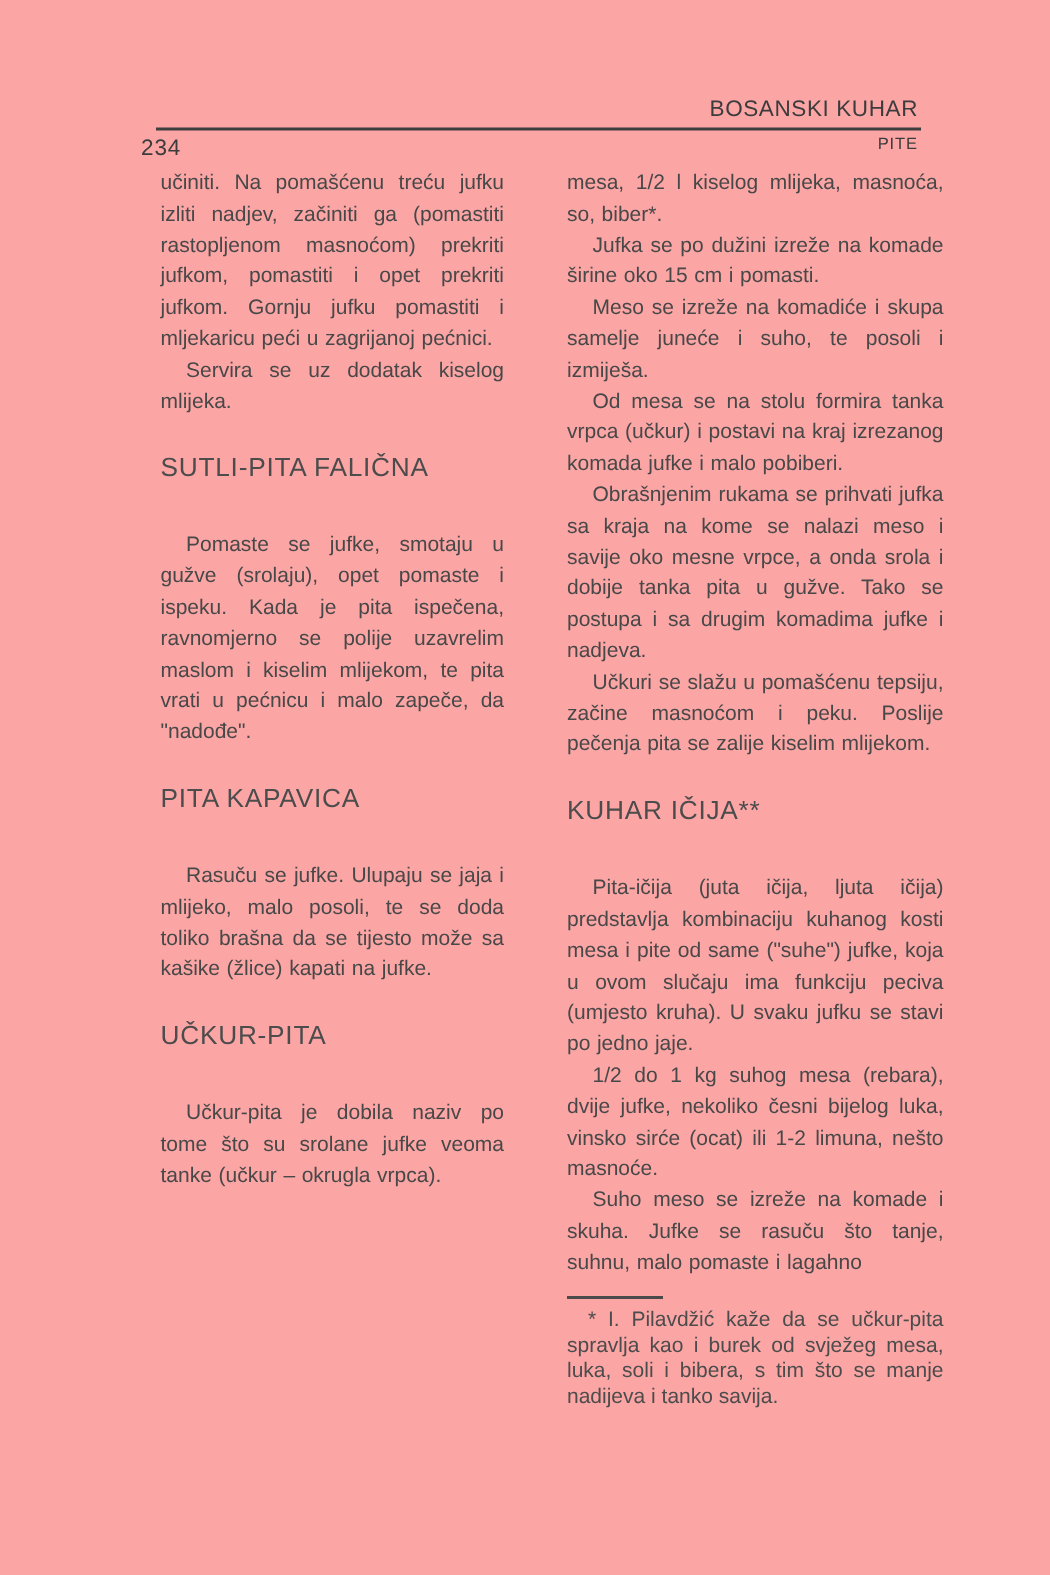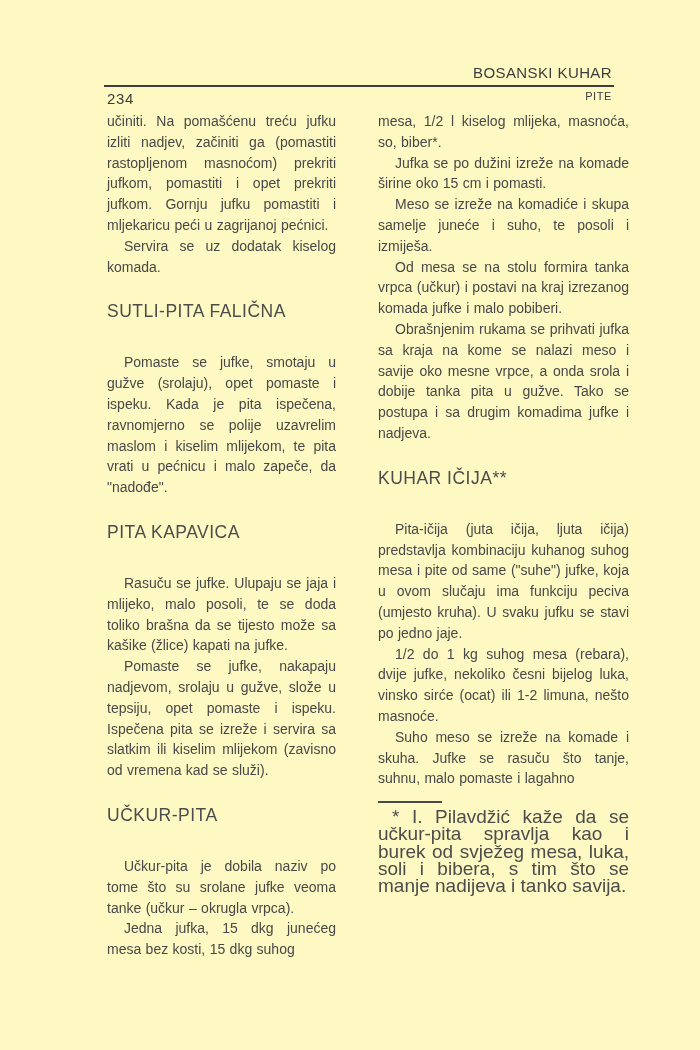--- a/index.html
+++ b/index.html
@@ -4,21 +4,21 @@
 <style>
   html, body {
     margin: 0;
     padding: 0;
     background: #f8f8f7;
   }
   .page {
     position: relative;
     width: 700px;
     height: 1050px;
-    background: #fef9c3;
+    background: #fca5a5;
     font-family: "Liberation Sans", "DejaVu Sans", sans-serif;
     color: #464646;
     overflow: hidden;
     text-decoration: underline;
   }
   
   .book-title {
     position: absolute;
     top: 64px;
     right: 88px;
@@ -30,21 +30,21 @@
     position: absolute;
     top: 85px;
     left: 104px;
     right: 86px;
     height: 2px;
     background: #3e3e3e;
   }
   .page-number {
     position: absolute;
     top: 90px;
-    left: 107px;
+    left: 94px;
     font-size: 15px;
     letter-spacing: 0.6px;
     color: #3c3c3c;
   }
   .section-title {
     position: absolute;
     top: 90px;
     right: 88px;
     font-size: 11px;
     letter-spacing: 0.6px;
@@ -80,58 +80,57 @@
 
   
   .footnote-rule {
     width: 64px;
     height: 2px;
     background: #4a4a4a;
     margin: 12px 0 5px 0;
   }
   .footnote {
     margin: 0;
-    font-size: 19px;
+    font-size: 14px;
     line-height: 17.2px;
     text-align: justify;
     text-indent: 14px;
     color: #4c4c4c;
   }
 </style>
 </head>
 <body>
 
 <div class="page">
 
   <div class="book-title">BOSANSKI KUHAR</div>
   <div class="header-rule"></div>
   <div class="page-number">234</div>
   <div class="section-title">PITE</div>
 
   <div class="col col-left">
     <p class="body-par cont">učiniti. Na pomašćenu treću jufku izliti nadjev, začiniti ga (pomastiti rastopljenom masnoćom) prekriti jufkom, pomastiti i opet prekriti jufkom. Gornju jufku pomastiti i mljekaricu peći u zagrijanoj pećnici.</p>
-    <p class="body-par">Servira se uz dodatak kiselog komada.</p>
+    <p class="body-par">Servira se uz dodatak kiselog mlijeka.</p>
     <h2 class="recipe-heading first">SUTLI-PITA FALIČNA</h2>
     <p class="body-par">Pomaste se jufke, smotaju u gužve (srolaju), opet pomaste i ispeku. Kada je pita ispečena, ravnomjerno se polije uzavrelim maslom i kiselim mlijekom, te pita vrati u pećnicu i malo zapeče, da "nadođe".</p>
     <h2 class="recipe-heading">PITA KAPAVICA</h2>
     <p class="body-par">Rasuču se jufke. Ulupaju se jaja i mlijeko, malo posoli, te se doda toliko brašna da se tijesto može sa kašike (žlice) kapati na jufke.</p>
-    <p class="body-par">Pomaste se jufke, nakapaju nadjevom, srolaju u gužve, slože u tepsiju, opet pomaste i ispeku. Ispečena pita se izreže i servira sa slatkim ili kiselim mlijekom (zavisno od vremena kad se služi).</p>
     <h2 class="recipe-heading">UČKUR-PITA</h2>
     <p class="body-par">Učkur-pita je dobila naziv po tome što su srolane jufke veoma tanke (učkur – okrugla vrpca).</p>
-    <p class="body-par">Jedna jufka, 15 dkg junećeg mesa bez kosti, 15 dkg suhog</p>
   </div>
 
   <div class="col col-right">
     <p class="body-par cont">mesa, 1/2 l kiselog mlijeka, masnoća, so, biber*.</p>
     <p class="body-par">Jufka se po dužini izreže na komade širine oko 15 cm i pomasti.</p>
     <p class="body-par">Meso se izreže na komadiće i skupa samelje juneće i suho, te posoli i izmiješa.</p>
     <p class="body-par">Od mesa se na stolu formira tanka vrpca (učkur) i postavi na kraj izrezanog komada jufke i malo pobiberi.</p>
     <p class="body-par">Obrašnjenim rukama se prihvati jufka sa kraja na kome se nalazi meso i savije oko mesne vrpce, a onda srola i dobije tanka pita u gužve. Tako se postupa i sa drugim komadima jufke i nadjeva.</p>
+    <p class="body-par">Učkuri se slažu u pomašćenu tepsiju, začine masnoćom i peku. Poslije pečenja pita se zalije kiselim mlijekom.</p>
     <h2 class="recipe-heading">KUHAR IČIJA**</h2>
-    <p class="body-par">Pita-ičija (juta ičija, ljuta ičija) predstavlja kombinaciju kuhanog suhog mesa i pite od same ("suhe") jufke, koja u ovom slučaju ima funkciju peciva (umjesto kruha). U svaku jufku se stavi po jedno jaje.</p>
+    <p class="body-par">Pita-ičija (juta ičija, ljuta ičija) predstavlja kombinaciju kuhanog kosti mesa i pite od same ("suhe") jufke, koja u ovom slučaju ima funkciju peciva (umjesto kruha). U svaku jufku se stavi po jedno jaje.</p>
     <p class="body-par">1/2 do 1 kg suhog mesa (rebara), dvije jufke, nekoliko česni bijelog luka, vinsko sirće (ocat) ili 1-2 limuna, nešto masnoće.</p>
     <p class="body-par">Suho meso se izreže na komade i skuha. Jufke se rasuču što tanje, suhnu, malo pomaste i lagahno</p>
 
     <div class="footnote-rule"></div>
     <p class="footnote">* I. Pilavdžić kaže da se učkur-pita spravlja kao i burek od svježeg mesa, luka, soli i bibera, s tim što se manje nadijeva i tanko savija.</p>
   </div>
 
 </div>
 
 </body></html>

